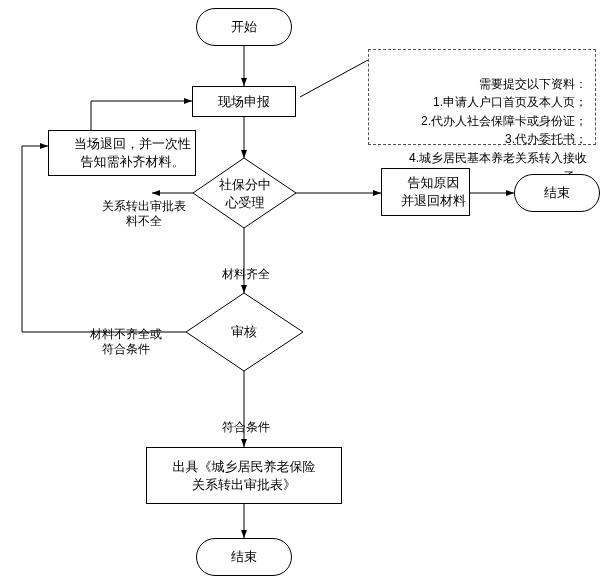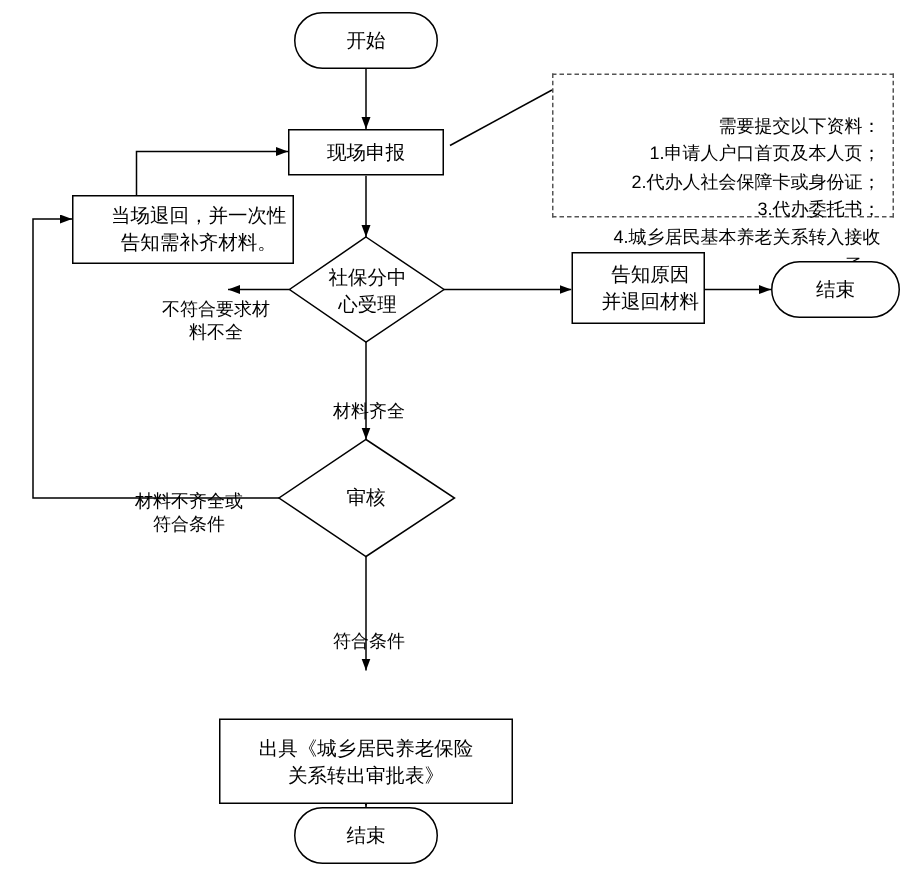--- a/index.html
+++ b/index.html
@@ -148,31 +148,31 @@
   </div>
 
   <div class="node terminator" style="left:514px; top:174px; width:86px; height:38px;">
     <span>结束</span>
   </div>
 
   <div class="diamond-label" style="left:214px; top:320px; width:60px; height:24px;">
     <span>审核</span>
   </div>
 
-  <div class="node rect" style="left:146px; top:447px; width:196px; height:57px; white-space:pre-line;margin-top:32px;">
+  <div class="node rect" style="left:146px; top:447px; width:196px; height:57px; white-space:pre-line;">
     <span>出具《城乡居民养老保险
 关系转出审批表》</span>
   </div>
 
   <div class="node terminator" style="left:196px; top:538px; width:96px; height:38px;">
     <span>结束</span>
   </div>
 
   <div class="edge-label" style="left:94px; top:183px; width:100px;">
-    <span>不符合要求材
+    <span>关系转出审批表
 料不全</span>
   </div>
 
   <div class="edge-label" style="left:210px; top:251px; width:72px;">
     <span>材料齐全</span>
   </div>
 
 
   <div class="edge-label" style="left:70px; top:311px; width:112px;">
     <span>材料不齐全或

